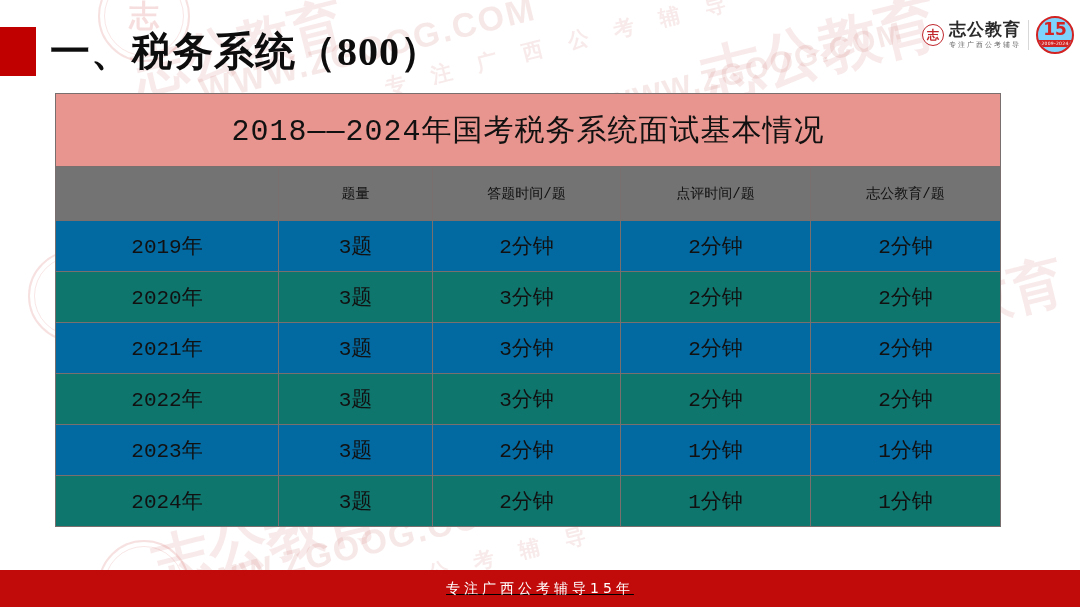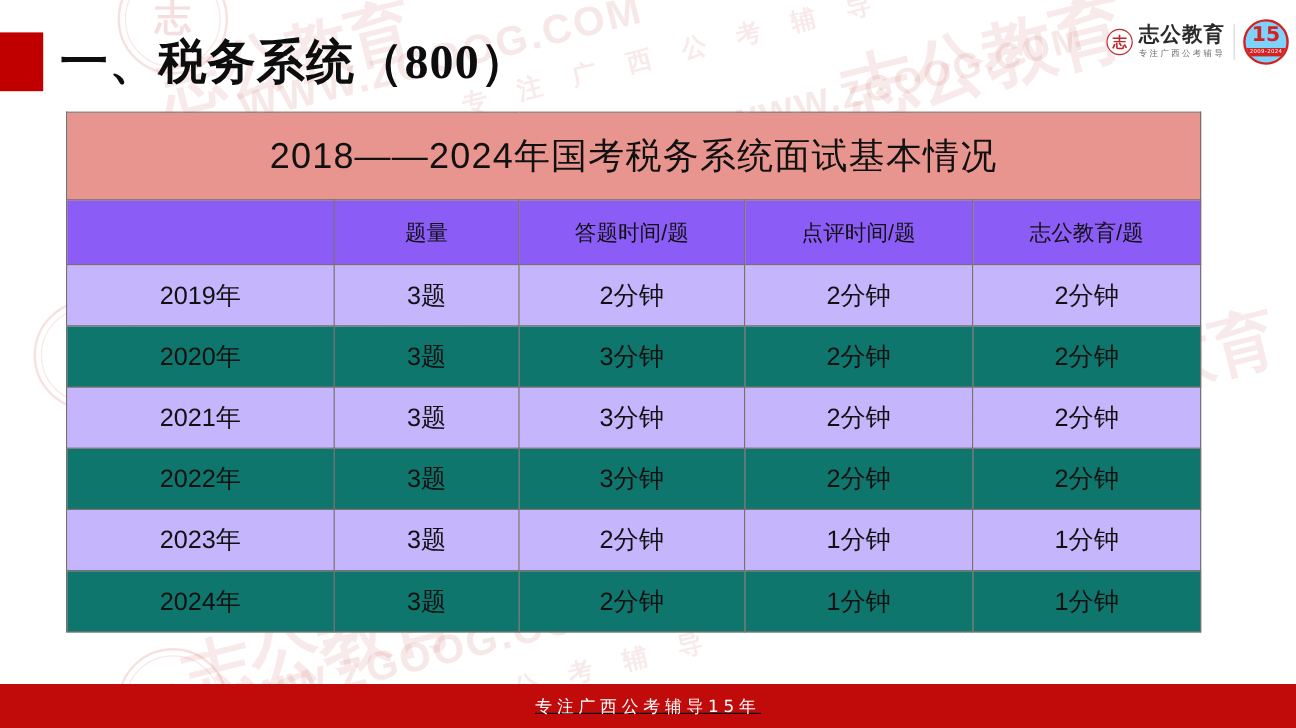--- a/index.html
+++ b/index.html
@@ -80,34 +80,34 @@
   }
   .anniv-yr{
     font-size:4.5px;color:#fff;background:#d32222;
     width:100%;text-align:center;padding:1px 0;margin-top:2px;
     letter-spacing:.3px;font-family:"DejaVu Sans",sans-serif;
   }
 
   
   .tbl-wrap{position:absolute;left:55px;top:93px;width:945px;z-index:3;}
   table.main{border-collapse:collapse;width:945px;table-layout:fixed;
-             font-family:Liberation Sans, sans-serif;}
+             font-family:Liberation Mono, monospace;}
   table.main td,table.main th{
     border:1px solid #7a6f6f;
     text-align:center;vertical-align:middle;
     color:#111;font-weight:normal;padding:0;
   }
   .r-title td{
     background:#e8958f;height:72px;
     font-size:30px;letter-spacing:1px;
   }
   .r-head th{
-    background:#8b5cf6;height:53px;font-size:18px;
-  }
-  .r-odd td{background:#c4b5fd;height:50px;font-size:21px;}
+    background:#737373;height:53px;font-size:14px;
+  }
+  .r-odd td{background:#0369a1;height:50px;font-size:21px;}
   .r-even td{background:#0f766e;height:50px;font-size:21px;}
 
   
   .footer{
     position:absolute;left:0;bottom:0;width:1080px;height:37px;
     background:#c10a0a;z-index:3;
     display:flex;align-items:center;justify-content:center;text-decoration:underline;
   }
   .footer-txt{
     color:#ffffff;font-size:14px;letter-spacing:4px;

